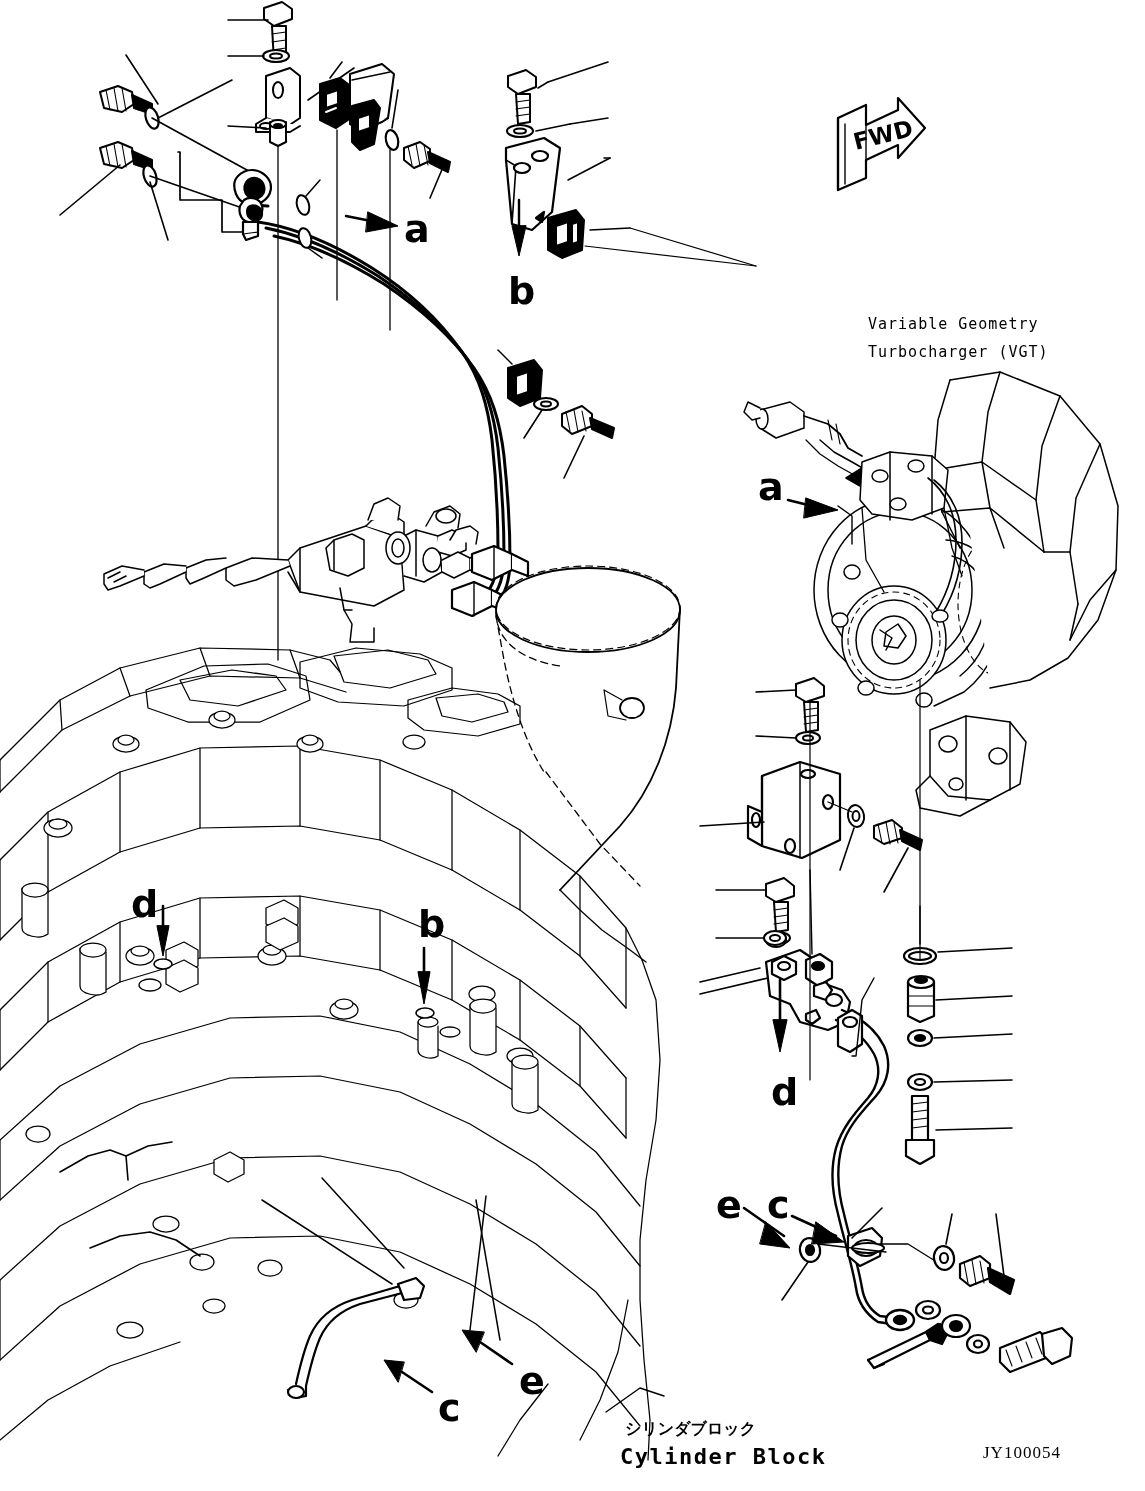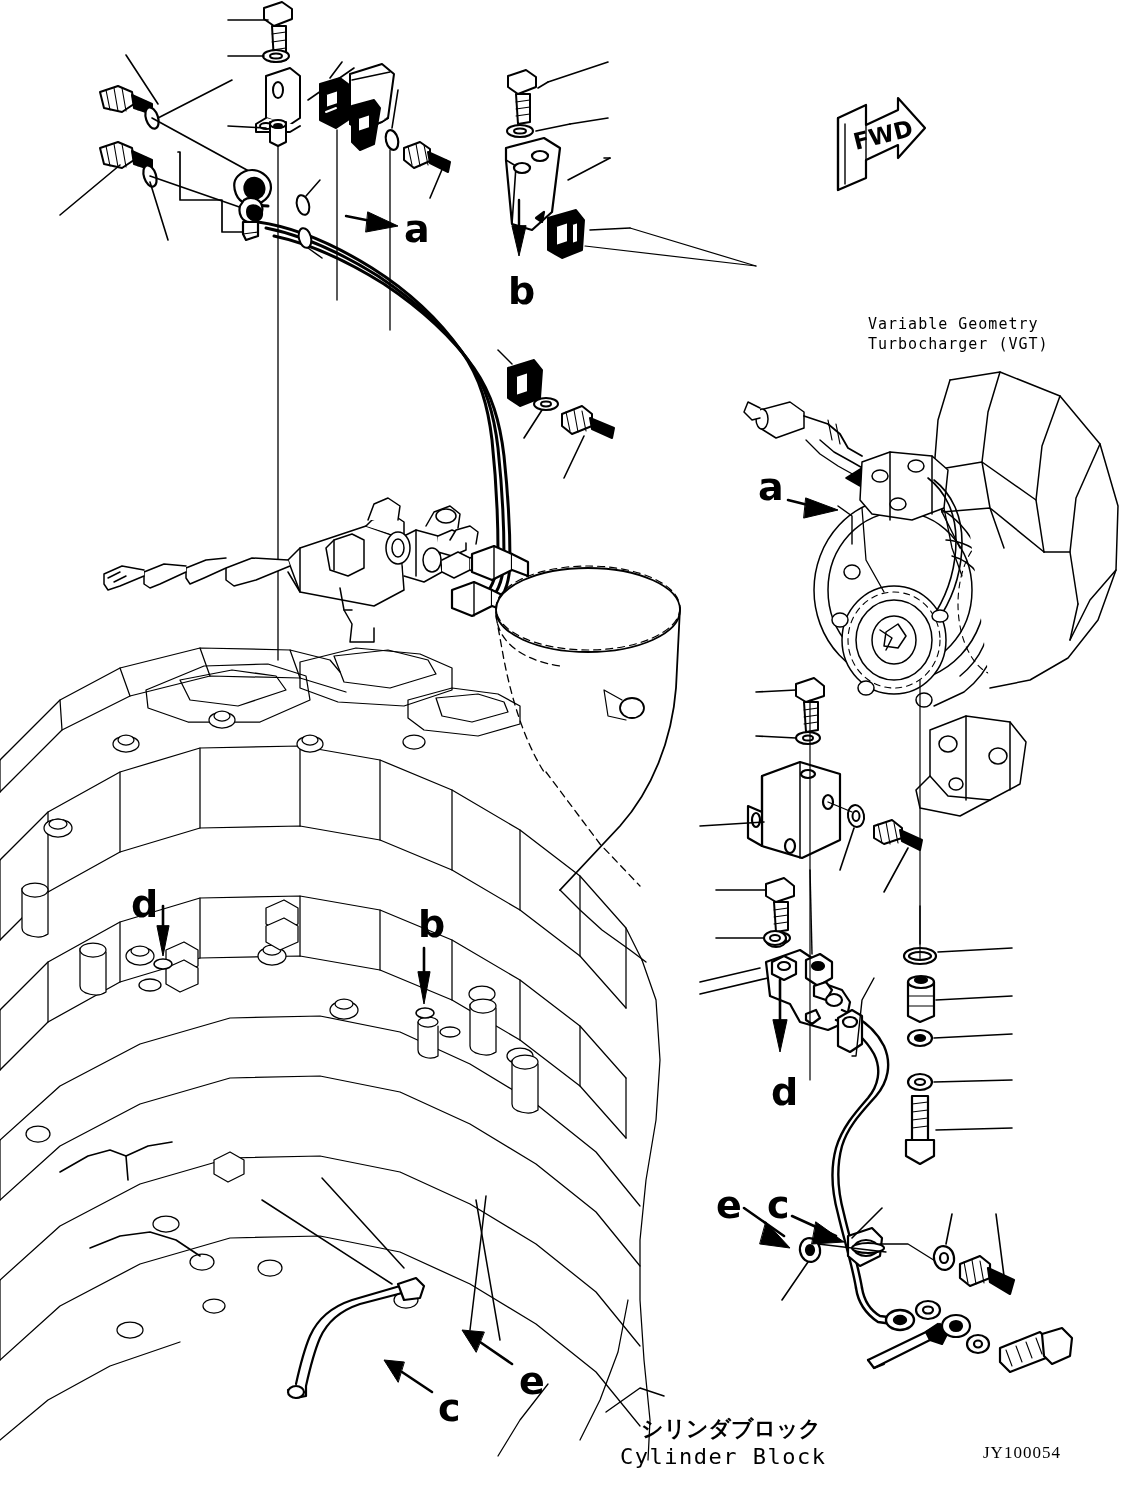--- a/index.html
+++ b/index.html
@@ -3,22 +3,22 @@
 <meta charset="utf-8">
 <title>Parts Diagram</title>
 <style>
   html,body{margin:0;padding:0;background:#ffffff;}
   body{font-family:"DejaVu Sans Mono",monospace;}
   #page{position:relative;width:1145px;height:1491px;background:#fff;overflow:hidden;}
   #page svg{position:absolute;left:0;top:0;width:1145px;height:1491px;}
   .txt{position:absolute;white-space:pre;color:#000;}
   .callout{font-family:"DejaVu Sans",sans-serif;font-weight:700;font-size:38px;line-height:38px;}
   .vgt{font-family:"DejaVu Sans Mono",monospace;font-size:15px;line-height:28px;letter-spacing:1px;text-align:left;}
-  .jpname{font-family:"DejaVu Sans",sans-serif;font-weight:700;font-size:22px;line-height:27px;margin-left:16px;}
-  .enname{font-family:"DejaVu Sans Mono",monospace;font-weight:400;font-size:22px;line-height:27px;letter-spacing:1.5px;}
+  .jpname{font-family:"DejaVu Sans",sans-serif;font-weight:700;font-size:16px;line-height:27px;}
+  .enname{font-family:"DejaVu Sans Mono",monospace;font-weight:700;font-size:22px;line-height:27px;letter-spacing:1.5px;}
   .dwgno{font-family:Liberation Serif, serif;font-size:17px;letter-spacing:1px;}
   .fwdtxt{font-family:"DejaVu Sans",sans-serif;font-weight:700;font-size:23px;}
 </style>
 </head>
 <body>
 
 <div id="page">
 
 <svg viewBox="0 0 1145 1491" xmlns="http://www.w3.org/2000/svg">
   <g fill="none" stroke="#000" stroke-linecap="round" stroke-linejoin="round">
@@ -648,21 +648,21 @@
   </g>
 
   <path d="M606,1412 L640,1388 L664,1396" stroke-width="1.4"></path>
 
   </g>
 </svg>
 
 <div class="txt fwdtxt" style="left:853px;top:122px;transform:rotate(-14deg);">FWD</div>
 
 <div class="txt vgt" style="left:868px;top:310px;width:235px;">Variable Geometry</div>
-<div class="txt vgt" style="left:868px;top:330px;width:235px;">Turbocharger (VGT)</div>
+<div class="txt vgt" style="left:868px;top:338px;width:235px;">Turbocharger (VGT)</div>
 
 <div class="txt callout" style="left:404px;top:210px;">a</div>
 <div class="txt callout" style="left:508px;top:272px;">b</div>
 <div class="txt callout" style="left:131px;top:885px;">d</div>
 <div class="txt callout" style="left:418px;top:905px;">b</div>
 <div class="txt callout" style="left:438px;top:1389px;">c</div>
 <div class="txt callout" style="left:519px;top:1362px;">e</div>
 <div class="txt callout" style="left:758px;top:468px;">a</div>
 <div class="txt callout" style="left:771px;top:1073px;">d</div>
 <div class="txt callout" style="left:716px;top:1186px;">e</div>

